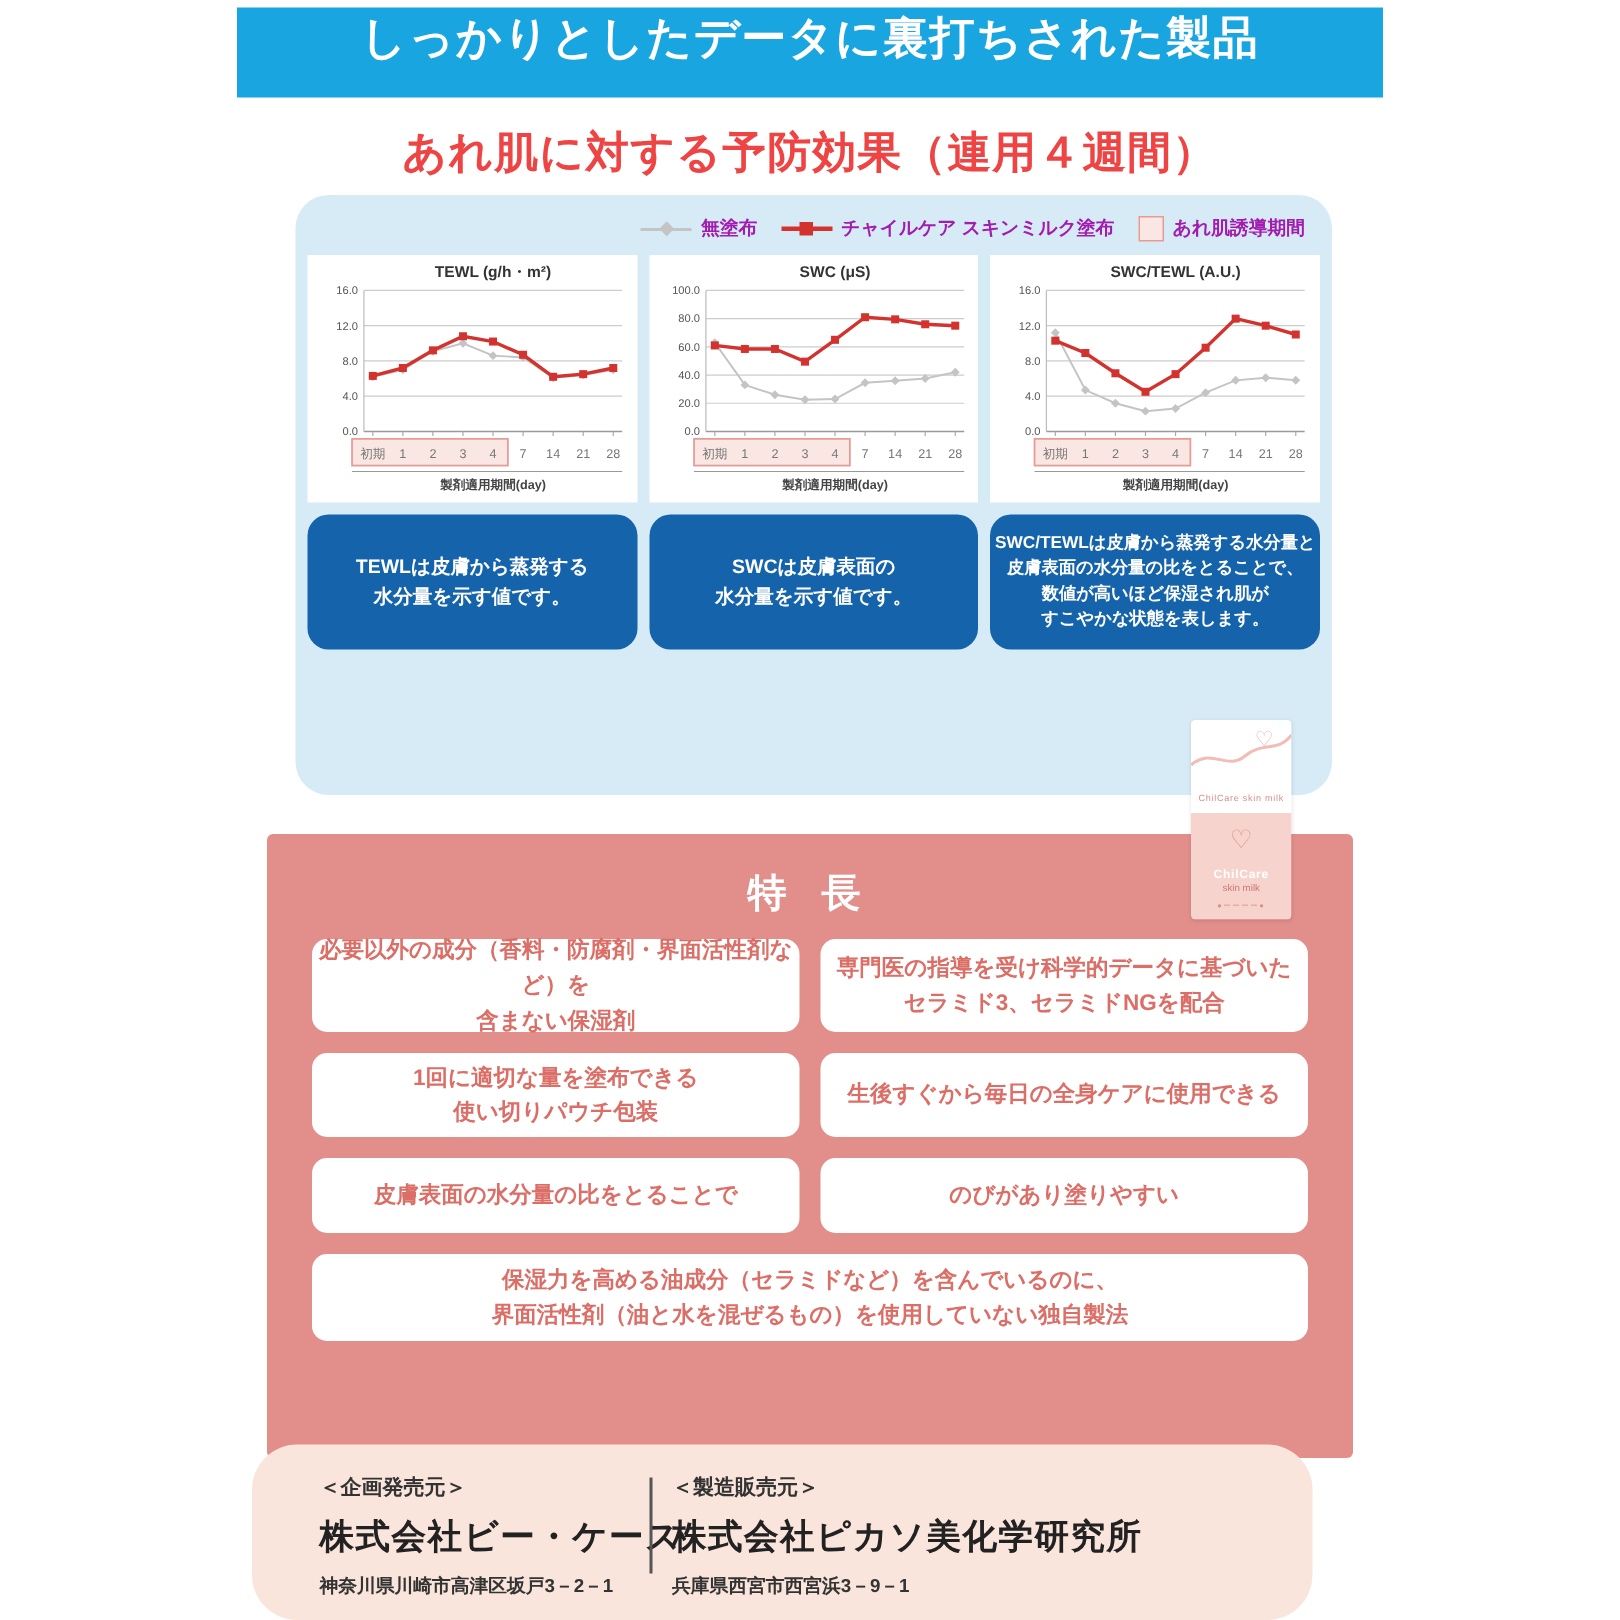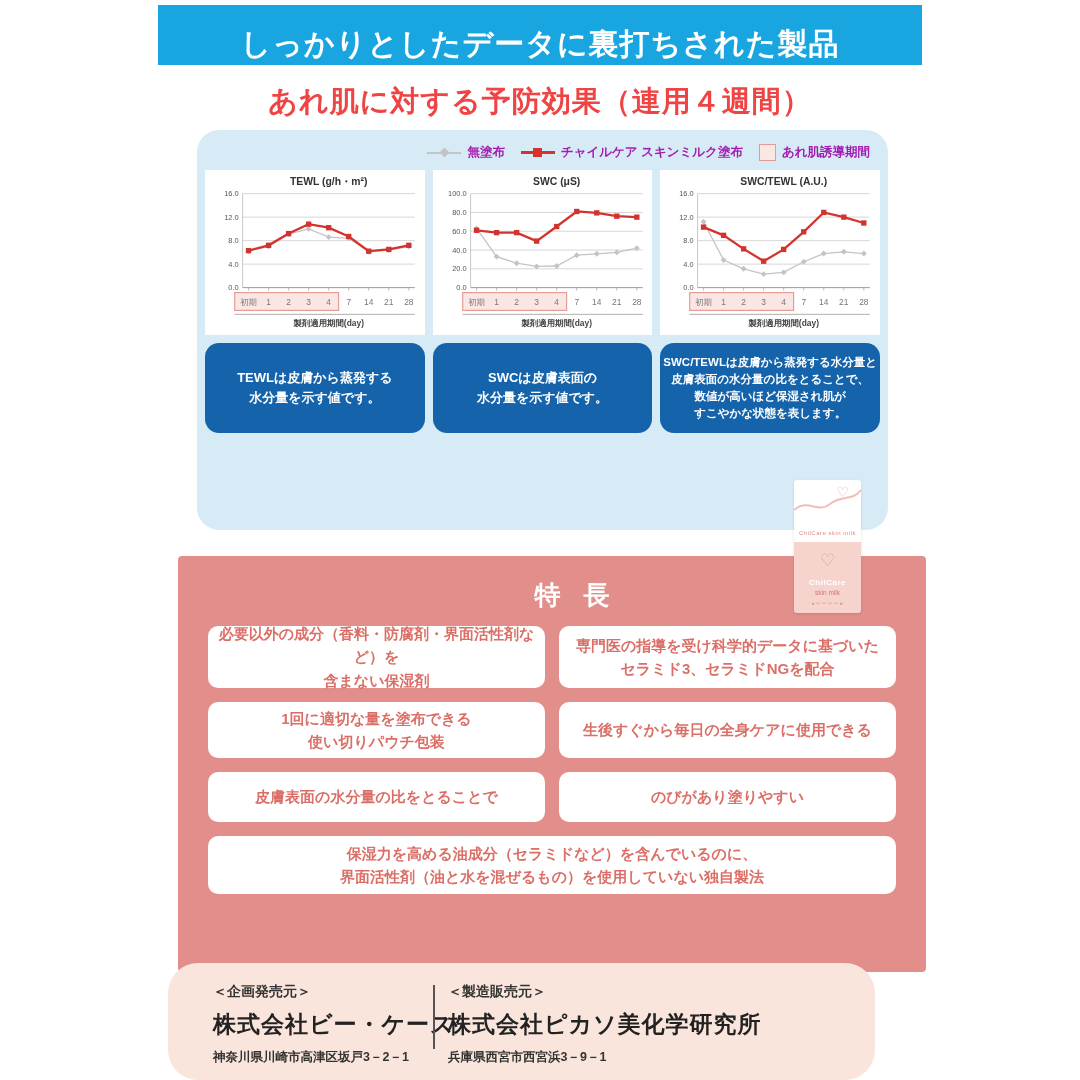--- a/index.html
+++ b/index.html
@@ -2,21 +2,21 @@
 <html><head>
 <meta charset="utf-8">
 <style>
   html,body{margin:0;padding:0;background:#fff;}
   .page{position:relative;width:1080px;height:1080px;background:#fff;overflow:hidden;
         font-family:"Liberation Sans","DejaVu Sans",sans-serif;}
   svg{font-family:inherit;}
 
   
   .banner{position:absolute;left:158px;top:5px;width:764px;height:60px;background:#18A5E0;
-          display:flex;align-items:flex-end;justify-content:center;}
+          display:flex;align-items:flex-start;justify-content:center;}
   .banner-text{color:#fff;font-size:30px;font-weight:bold;letter-spacing:1px;}
   .subtitle{position:absolute;left:0;top:82px;width:100%;text-align:center;
             color:#ef4444;font-size:29px;font-weight:bold;letter-spacing:1px;}
 
   
   .data-panel{position:absolute;left:197px;top:130px;width:691px;height:400px;
               background:#D7EBF7;border-radius:22px;}
   .legend{position:absolute;top:14px;right:18px;display:flex;align-items:center;gap:16px;}
   .legend-item{display:flex;align-items:center;gap:6px;}
   .legend-label{font-size:12.5px;color:#a21caf;font-weight:bold;}
@@ -50,21 +50,21 @@
   .pack-bottom{position:relative;height:71px;background:#F7D3CE;}
   .pack-bottom .heart{position:absolute;top:8px;left:50%;transform:translateX(-50%);
                       color:#E39B94;font-size:17px;}
   .pack-brand{position:absolute;top:36px;width:100%;text-align:center;color:#fff;
               font-size:8px;font-weight:bold;letter-spacing:.5px;}
   .pack-line2{position:absolute;top:47px;width:100%;text-align:center;color:#CE7A72;font-size:6.5px;}
   .pack-dots{position:absolute;top:58px;width:100%;text-align:center;color:#D98F89;font-size:5px;letter-spacing:1px;}
 
   
   .features{position:absolute;left:178px;top:556px;width:724px;height:416px;
-            background:#E28F8B;border-radius:4px;padding-left:24px;}
+            background:#E28F8B;border-radius:4px;}
   .features-title{position:absolute;top:22px;width:100%;text-align:center;color:#fff;
                   font-size:26px;font-weight:bold;letter-spacing:8px;}
   .features-grid{position:absolute;top:70px;left:30px;right:30px;
                  display:grid;grid-template-columns:1fr 1fr;gap:14px;}
   .feat-box{background:#fff;border-radius:10px;color:#DB6F67;font-weight:bold;font-size:15px;
             display:flex;align-items:center;justify-content:center;text-align:center;
             line-height:1.55;white-space:pre-line;}
   .row1{height:62px;} .row2{height:56px;} .row3{height:50px;}
   .feat-wide{grid-column:1 / span 2;height:58px;}
 

